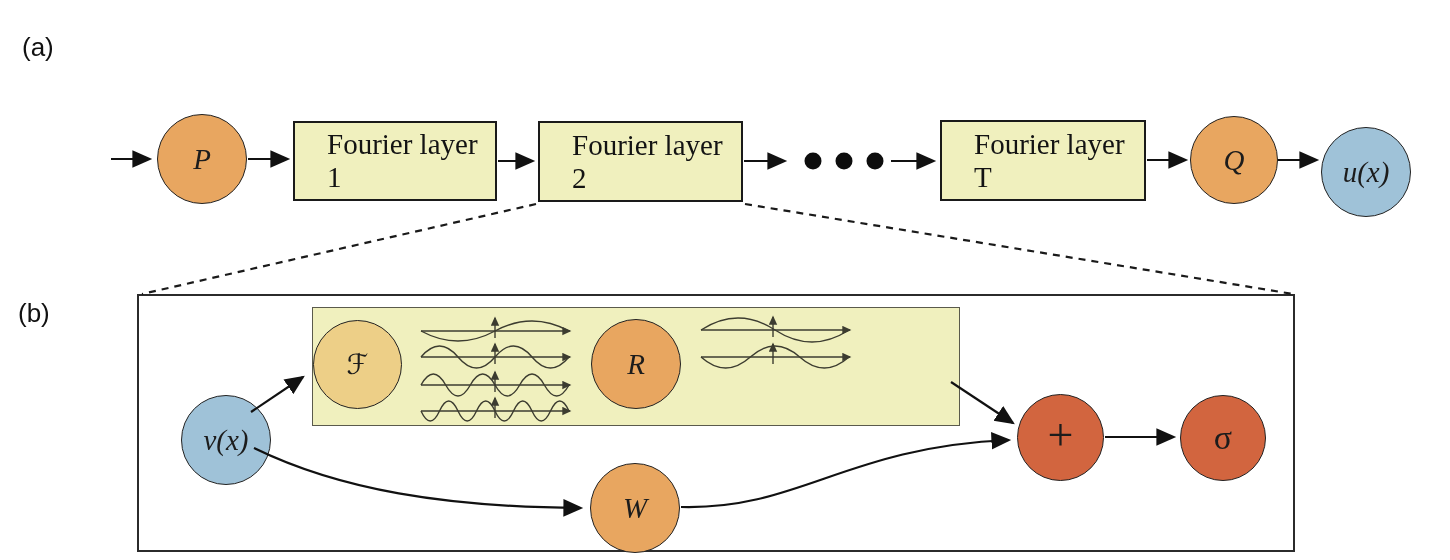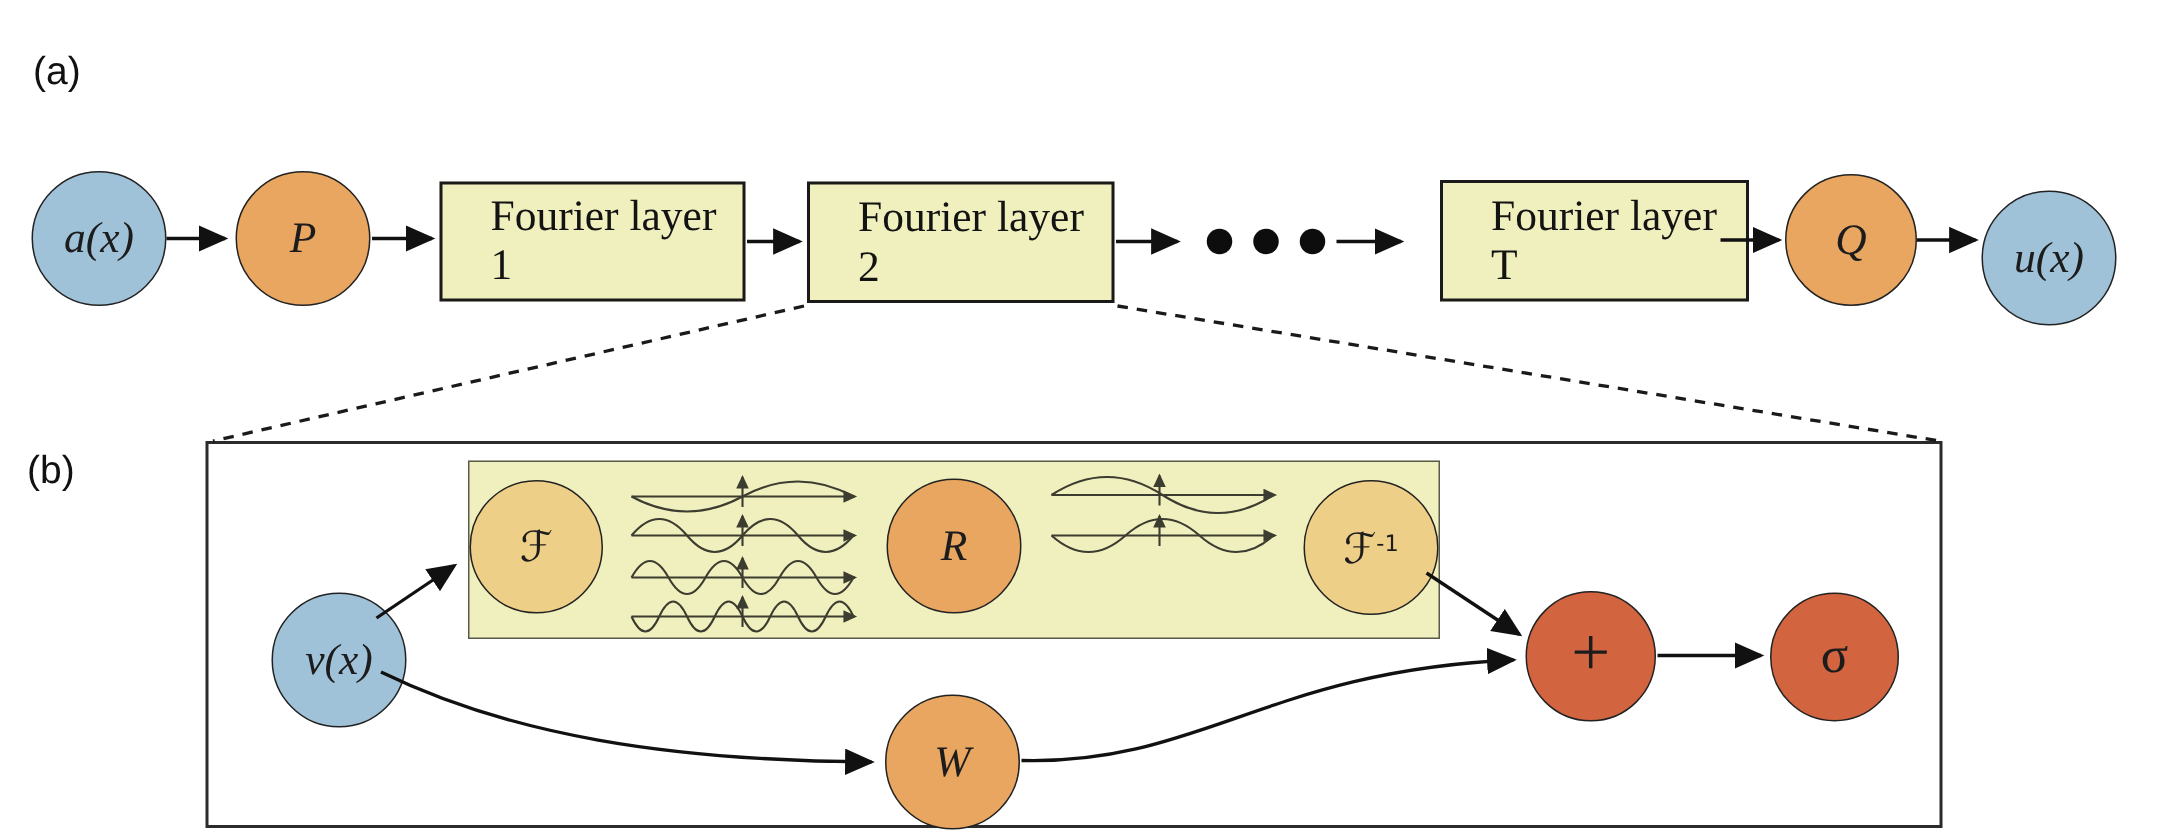--- a/index.html
+++ b/index.html
@@ -47,37 +47,34 @@
   svg.wires{position:absolute;left:0;top:0;z-index:6;pointer-events:none;}
   .node-text{pointer-events:none;}
 </style>
 </head>
 <body>
 
 <div class="stage">
 
   <div class="panel-label" style="left:22px;top:34px;">(a)</div>
 
-  <div class="circle blue" style="left:21px;top:114px;width:90px;height:90px;">
-    <span class="node-text">a(x)</span>
-  </div>
 
   <div class="circle orange" style="left:157px;top:114px;width:90px;height:90px;">
     <span class="node-text">P</span>
   </div>
 
   <div class="lbox" style="left:293px;top:121px;width:204px;height:80px;">
     <span class="node-text">Fourier layer 1</span>
   </div>
 
   <div class="lbox" style="left:538px;top:121px;width:205px;height:81px;justify-content:center;">
     <span class="node-text">Fourier layer 2</span>
   </div>
 
-  <div class="lbox" style="left:940px;top:120px;width:206px;height:81px;margin-left:20px;">
+  <div class="lbox" style="left:940px;top:120px;width:206px;height:81px;">
     <span class="node-text">Fourier layer T</span>
   </div>
 
   <div class="circle orange" style="left:1190px;top:116px;width:88px;height:88px;">
     <span class="node-text">Q</span>
   </div>
 
   <div class="circle blue" style="left:1321px;top:127px;width:90px;height:90px;">
     <span class="node-text">u(x)</span>
   </div>
@@ -90,23 +87,20 @@
   <div class="spectral-box" style="left:312px;top:307px;width:648px;height:119px;"></div>
 
   <div class="circle tan" style="left:313px;top:320px;width:89px;height:89px;">
     <span class="node-text scriptF">ℱ</span>
   </div>
 
   <div class="circle orange" style="left:591px;top:319px;width:90px;height:90px;">
     <span class="node-text">R</span>
   </div>
 
-  <div class="circle tan" style="left:869px;top:320px;width:90px;height:90px;">
-    <span class="node-text scriptF"><span>ℱ</span><sup>-1</sup></span>
-  </div>
 
   <div class="circle blue" style="left:181px;top:395px;width:90px;height:90px;">
     <span class="node-text">v(x)</span>
   </div>
 
   <div class="circle orange" style="left:590px;top:463px;width:90px;height:90px;">
     <span class="node-text">W</span>
   </div>
 
   <div class="circle red" style="left:1017px;top:394px;width:87px;height:87px;">

